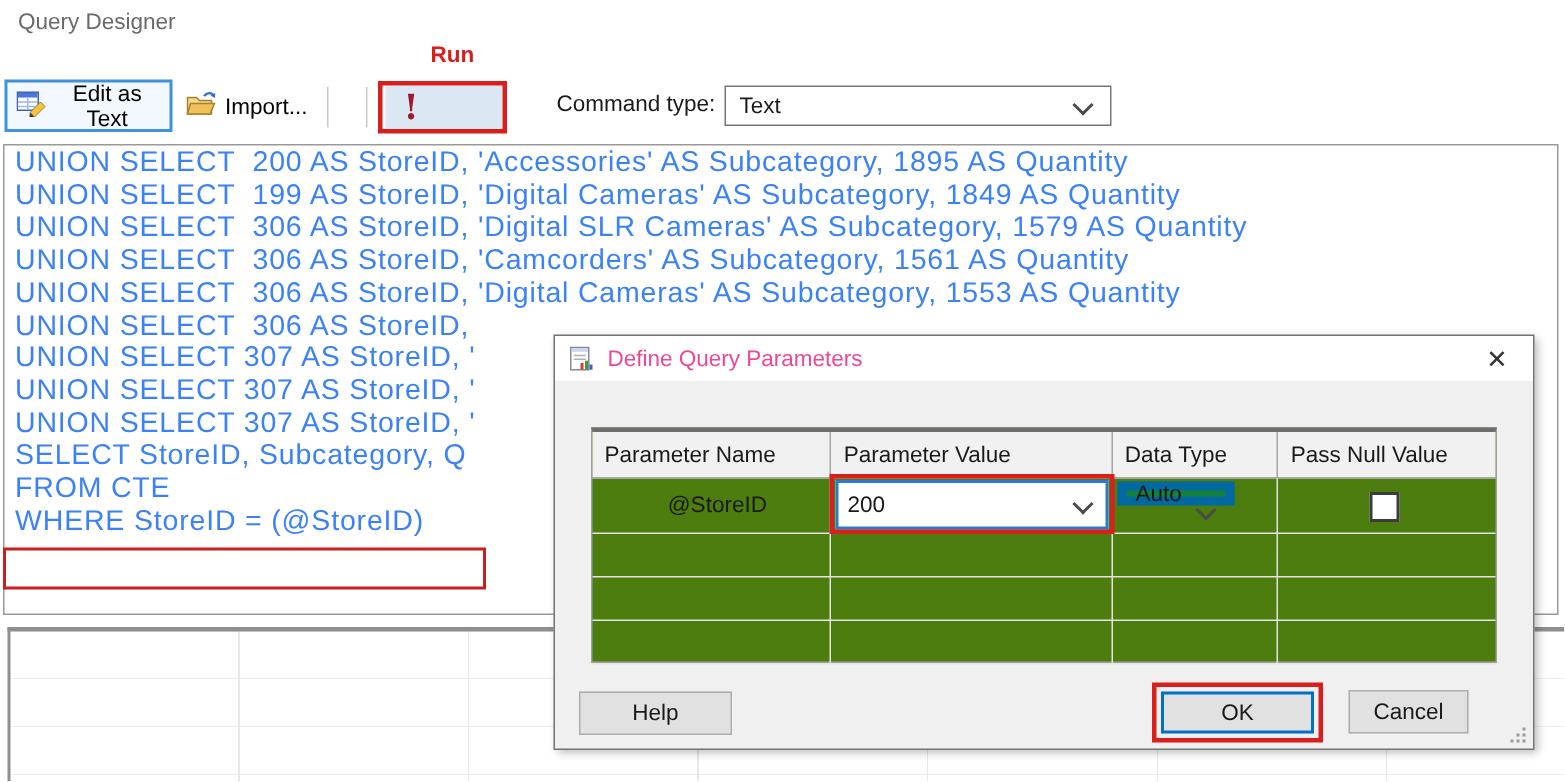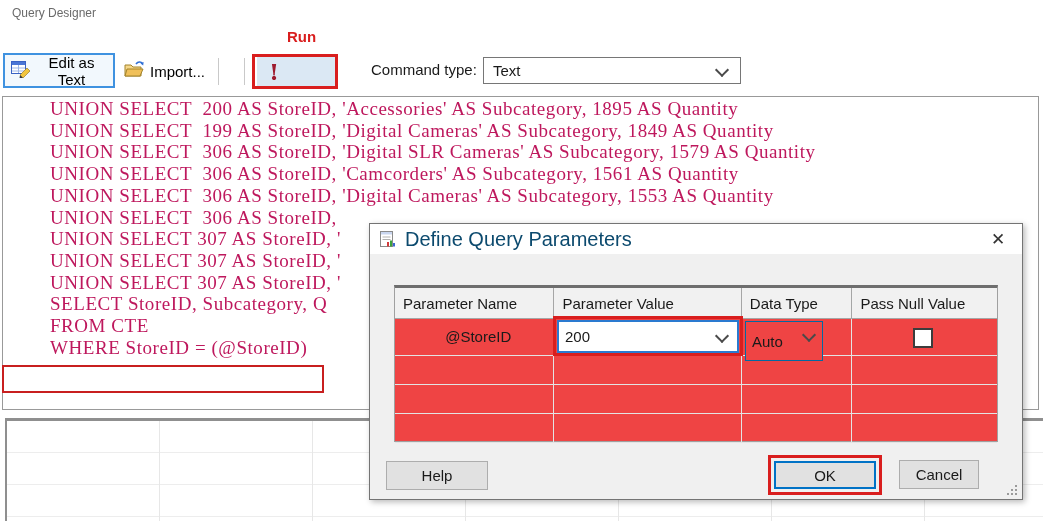--- a/index.html
+++ b/index.html
@@ -3,73 +3,73 @@
 <meta charset="utf-8">
 <style>
   html,body{margin:0;padding:0;background:#fff;}
   #screen{
     position:relative;width:1043px;height:521px;background:#ffffff;overflow:hidden;
     font-family:"Liberation Sans","DejaVu Sans",sans-serif;color:#1a1a1a;
   }
   .abs{position:absolute;}
 
   
-  .qd-title{left:12px;top:6px;font-size:12px;color:#6a6a6a;text-align:right;}
+  .qd-title{left:12px;top:6px;font-size:15px;color:#6a6a6a;text-align:right;}
   .run-label{left:287px;top:28px;font-size:15px;font-weight:bold;color:#d91e1e;}
 
   .tb-btn{display:flex;align-items:center;gap:5px;font-size:15px;color:#000;background:transparent;border:none;padding:0 6px;cursor:default;}
   .edit-btn{left:3px;top:53px;width:112px;height:35px;border:2px solid #3f92e0;background:#f2f8fd;box-sizing:border-box;}
   .import-btn{left:118px;top:55px;height:32px;}
   .tb-sep{width:1px;height:27px;background:#c9c9c9;top:58px;}
   .run-annot{left:252px;top:54px;width:86px;height:35px;border:3px solid #d91e1e;box-sizing:border-box;}
   .run-btn{left:257px;top:57px;width:78px;height:29px;background:#dbe8f4;border:none;text-align:left;padding-left:12px;cursor:default;}
   .run-glyph{font-family:"DejaVu Serif",serif;font-size:23px;font-weight:bold;color:#9e1b2e;line-height:26px;}
   .cmd-label{left:371px;top:61px;font-size:15px;}
   .cmd-select{left:483px;top:57px;width:258px;height:27px;border:1px solid #767676;background:#fff;box-sizing:border-box;
               display:flex;align-items:center;font-size:15px;padding-left:9px;cursor:default;}
   .chev{width:8px;height:8px;border-right:2px solid #4a4a4a;border-bottom:2px solid #4a4a4a;transform:rotate(45deg);display:inline-block;}
   .cmd-select .chev{position:absolute;right:13px;top:7px;}
 
   
   .sql-area{left:2px;top:96px;width:1037px;height:314px;border:1px solid #999;background:#fff;box-sizing:border-box;
             padding:1px 0 0 7px;overflow:hidden;cursor:text;}
-  .sql-line{white-space:pre;font-family:Liberation Serif, serif;
-            font-size:19px;letter-spacing:0.55px;line-height:21.7px;color:#be185d;margin-left:40px;}
+  .sql-line{white-space:pre;font-family:Liberation Sans, sans-serif;
+            font-size:19px;letter-spacing:0.55px;line-height:21.7px;color:#3b82f6;}
   .where-annot{left:2px;top:365px;width:322px;height:28px;border:2px solid #c81f1f;box-sizing:border-box;}
 
   
   .results-grid{left:5px;top:418px;width:1038px;height:103px;background:#fff;
       border-top:3px solid #8f8f8f;border-left:2px solid #8f8f8f;box-sizing:border-box;
       background-image:
         repeating-linear-gradient(to right,transparent 0,transparent 152px,#e7e7e7 152px,#e7e7e7 153px),
         repeating-linear-gradient(to bottom,transparent 0,transparent 31px,#ededed 31px,#ededed 32px);}
 
   
   .dialog{left:369px;top:223px;width:654px;height:277px;background:#f0f0f0;border:1px solid #747474;
           box-sizing:border-box;box-shadow:2px 2px 6px rgba(0,0,0,.28);}
   .dlg-titlebar{position:absolute;left:0;top:0;right:0;height:30px;background:#ffffff;display:flex;align-items:center;}
   .dlg-icon{margin-left:9px;width:17px;height:17px;}
-  .dlg-title{margin-left:9px;font-size:20px;color:#0c4a6e;}
+  .dlg-title{margin-left:9px;font-size:15px;color:#ec4899;}
   .dlg-close{position:absolute;right:12px;top:4px;width:24px;height:24px;border:none;background:transparent;
              font-size:17px;color:#333;line-height:24px;text-align:center;padding:0;cursor:default;}
 
-  .param-table{position:absolute;left:24px;top:61px;width:604px;height:157px;background:#ef4444;
+  .param-table{position:absolute;left:24px;top:61px;width:604px;height:157px;background:#4d7c0f;
                border:1px solid #a0a0a0;border-top:3px solid #6e6e6e;box-sizing:border-box;}
   .pt-row{display:flex;}
   .pt-hcell{box-sizing:border-box;background:#f1f1f1;border-right:1px solid #a6a6a6;border-bottom:1px solid #a6a6a6;
             height:31px;font-size:15px;display:flex;align-items:center;padding-left:8px;color:#1a1a1a;}
   .pt-cell{box-sizing:border-box;border-right:1px solid #e4e4e4;border-bottom:1px solid #e4e4e4;position:relative;}
   .c1{width:160px;} .c2{width:188px;} .c3{width:111px;} .c4{width:145px;border-right:none;}
   .row-data .pt-cell{height:37px;text-align:center;} .row-empty .pt-cell{height:29px;}
   .param-name{font-size:15px;padding:9px 0 0 8px;}
   .value-annot{position:absolute;left:183px;top:92px;width:190px;height:40px;border:3px solid #d91e1e;box-sizing:border-box;z-index:3;}
   .value-combo{position:absolute;left:187px;top:96px;width:182px;height:33px;border:2px solid #2a7ad0;background:#fff;
                box-sizing:border-box;display:flex;align-items:center;font-size:15px;padding-left:6px;z-index:2;cursor:default;}
   .value-combo .chev{position:absolute;right:10px;top:9px;}
-  .auto-combo{position:absolute;left:375px;top:97px;width:78px;height:40px;border:1px solid #0369a1;background:#ef4444;
+  .auto-combo{position:absolute;left:375px;top:97px;width:78px;height:16px;border:6px solid #0369a1;background:#15803d;
               box-sizing:border-box;display:flex;align-items:center;font-size:15px;padding-left:6px;cursor:default;}
   .auto-combo .chev{position:absolute;right:8px;top:8px;}
   .null-check{position:absolute;left:543px;top:104px;width:20px;height:20px;appearance:none;-webkit-appearance:none;
               border:2px solid #3c3c3c;background:#fff;margin:0;cursor:default;}
 
   .dlg-btn{position:absolute;height:29px;background:#e1e1e1;border:1px solid #adadad;font-size:15px;
            font-family:"Liberation Sans","DejaVu Sans",sans-serif;color:#1a1a1a;cursor:default;}
   .help-btn{left:16px;top:237px;width:102px;text-align:center;}
   .ok-btn{left:404px;top:237px;width:102px;height:28px;border:2px solid #0072c6;}
   .ok-annot{position:absolute;left:398px;top:231px;width:114px;height:40px;border:3px solid #d91e1e;box-sizing:border-box;}

